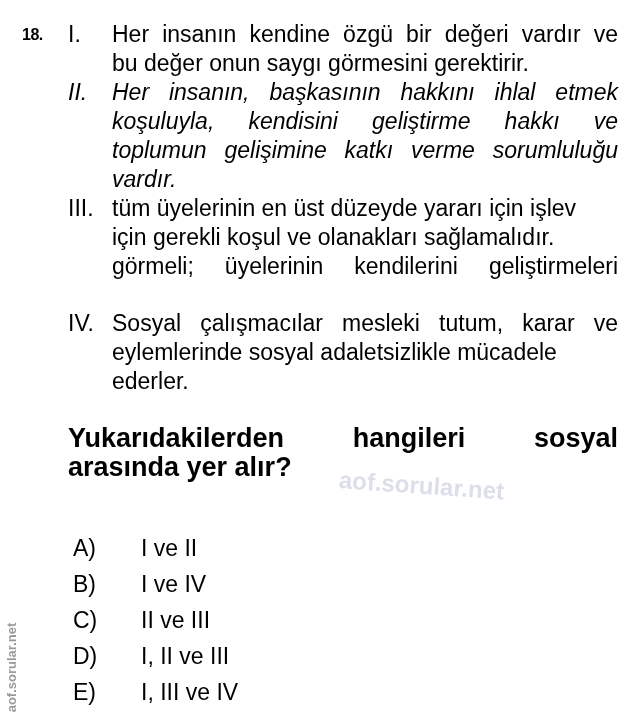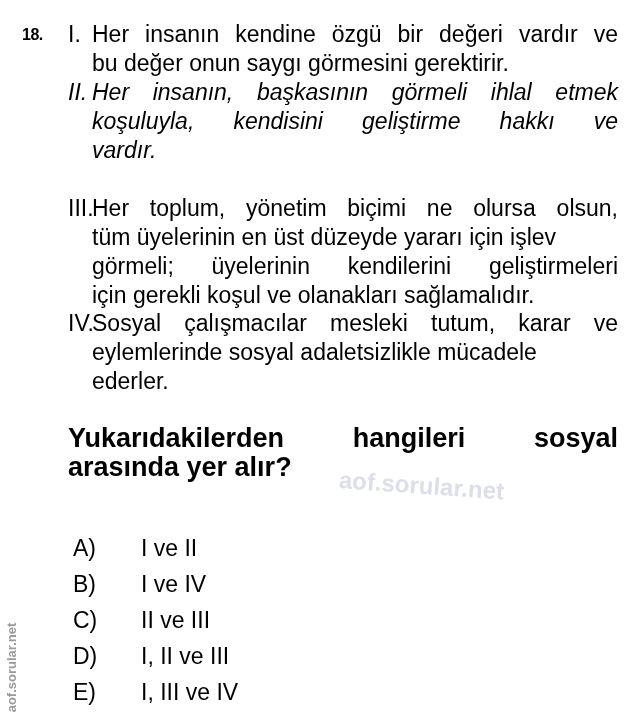--- a/index.html
+++ b/index.html
@@ -37,21 +37,21 @@
       font-size: 23px;
       line-height: 29px;
     }
     .stmt .numeral {
       position: absolute;
       left: 0;
       top: 0;
       width: 36px;
     }
     .stmt .text {
-      margin-left: 24px;
+      margin-left: 44px;
       text-align: justify;
       text-align-last: left;
     }
     .stmt .text span.line {
       display: block;
       text-align: justify;
       text-align-last: justify;
       white-space: nowrap;
     }
     .stmt .text span.line.last {
@@ -142,33 +142,33 @@
     <div class="numeral">I.</div>
     <div class="text">
       <span class="line">Her insanın kendine özgü bir değeri vardır ve</span>
       <span class="line last">bu değer onun saygı görmesini gerektirir.</span>
     </div>
   </div>
 
   <div class="stmt" id="stmt-2">
     <div class="numeral">II.</div>
     <div class="text">
-      <span class="line">Her insanın, başkasının görmeli ihlal etmek</span>
+      <span class="line">Her insanın, başkasının hakkını ihlal etmek</span>
       <span class="line">koşuluyla, kendisini geliştirme hakkı ve</span>
+      <span class="line">toplumun gelişimine katkı verme sorumluluğu</span>
       <span class="line last">vardır.</span>
     </div>
   </div>
 
   <div class="stmt" id="stmt-3">
     <div class="numeral">III.</div>
     <div class="text">
-      <span class="line">Her toplum, yönetim biçimi ne olursa olsun,</span>
       <span class="line last">tüm üyelerinin en üst düzeyde yararı için işlev</span>
+      <span class="line last">için gerekli koşul ve olanakları sağlamalıdır.</span>
       <span class="line">görmeli; üyelerinin kendilerini geliştirmeleri</span>
-      <span class="line last">için gerekli koşul ve olanakları sağlamalıdır.</span>
     </div>
   </div>
 
   <div class="stmt" id="stmt-4">
     <div class="numeral">IV.</div>
     <div class="text">
       <span class="line">Sosyal çalışmacılar mesleki tutum, karar ve</span>
       <span class="line last">eylemlerinde sosyal adaletsizlikle mücadele</span>
       <span class="line last">ederler.</span>
     </div>

